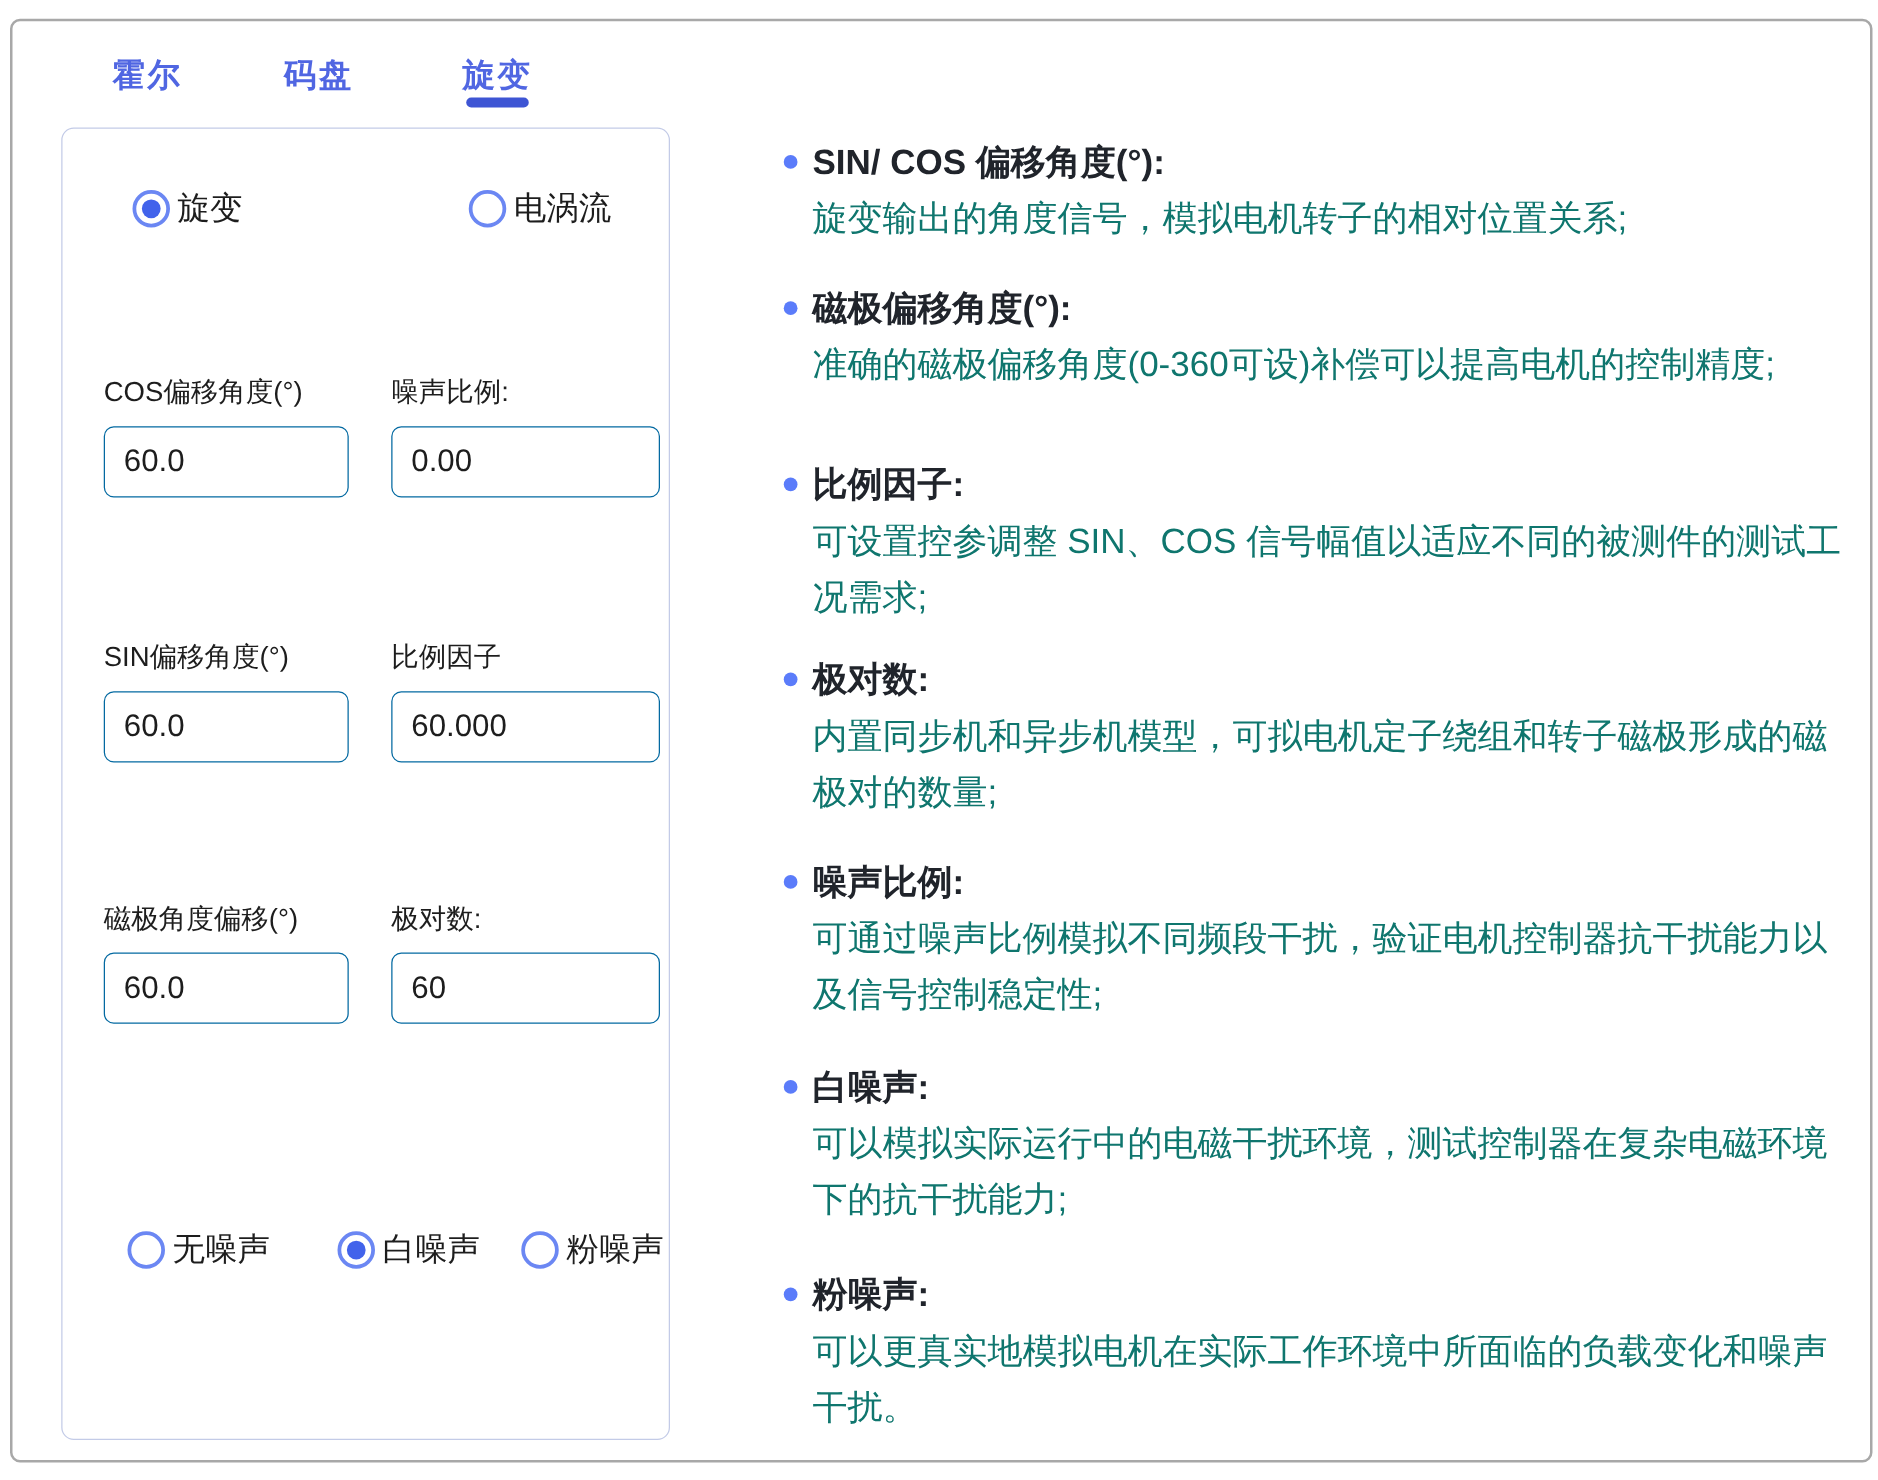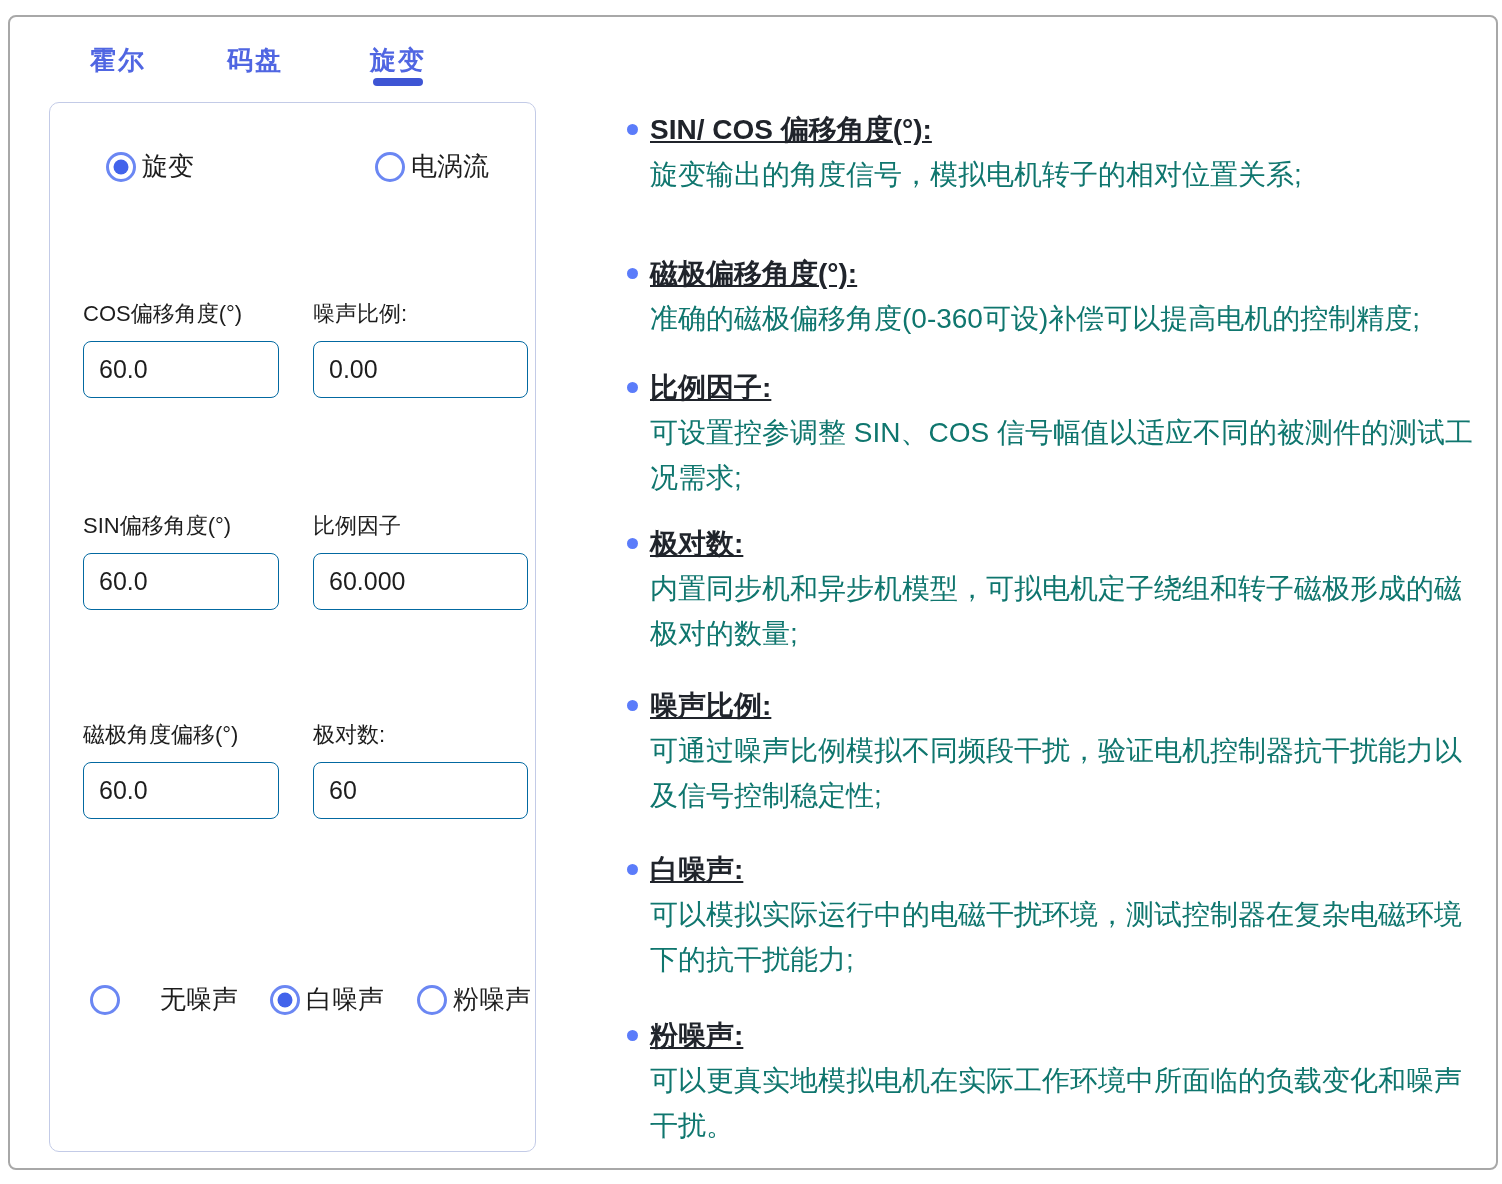--- a/index.html
+++ b/index.html
@@ -26,42 +26,42 @@
   
   .radio-item { position:absolute; display:flex; align-items:center; cursor:pointer; }
   .radio-circle { width:30px; height:30px; border-radius:50%; border:3px solid #6b87f3;
     background:#fff; position:relative; flex:0 0 auto; }
   .radio-circle.checked::after { content:""; position:absolute; left:50%; top:50%;
     transform:translate(-50%,-50%); width:15px; height:15px; border-radius:50%; background:#4263eb; }
   .radio-label { font-size:26px; color:#1d1d1d; margin-left:6px; white-space:nowrap; }
 
   .sensor-radio-1 { left:56px; top:46px; }
   .sensor-radio-2 { left:325px; top:46px; }
-  .noise-radio-1 { left:40px; top:879px;gap:34px; }
+  .noise-radio-1 { left:52px; top:879px; }
   .noise-radio-2 { left:220px; top:879px; }
   .noise-radio-3 { left:367px; top:879px; }
 
   
   .field { position:absolute; }
   .field .flabel { font-size:22px; color:#1d1d1d; white-space:nowrap; margin-bottom:12px; }
   .field input { display:block; width:196px; height:57px; border:1px solid #0369a1;
     border-radius:8px; font-size:25px; color:#1d1d1d; padding:0 0 0 15px; outline:none;
     font-family:"Liberation Sans","DejaVu Sans",sans-serif; background:#fff; }
   .f-c1 { left:33px; } .f-c2 { left:263px; }
   .f-r1 { top:196px; } .f-r2 { top:408px; } .f-r3 { top:617px; }
   .f-c2 input { width:215px; }
 
   
   .gloss { position:absolute; left:627px; width:854px; }
-  .g-1 { top:108px; } .g-2 { top:252px; } .g-3 { top:366px; }
+  .g-1 { top:108px; } .g-2 { top:225px; } .g-3 { top:366px; }
   .g-4 { top:522px; } .g-5 { top:684px; } .g-6 { top:848px; } .g-7 { top:1014px; }
   .bullet { position:absolute; left:0; top:16px; width:11px; height:11px;
     border-radius:50%; background:#5b7cfa; }
   .g-body { margin-left:23px; width:830px; }
-  .g-term { font-size:28px; font-weight:bold; color:#20242b; line-height:44px;text-decoration:underline; }
+  .g-term { font-size:28px; font-weight:bold; color:#20242b; line-height:44px; }
   .g-desc { font-size:28px; color:#0f766e; line-height:45px; }
 </style>
 </head>
 <body>
 
 <div class="stage">
   <div class="frame"></div>
 
   <div class="tab tab-1">
     <span>霍尔</span>

